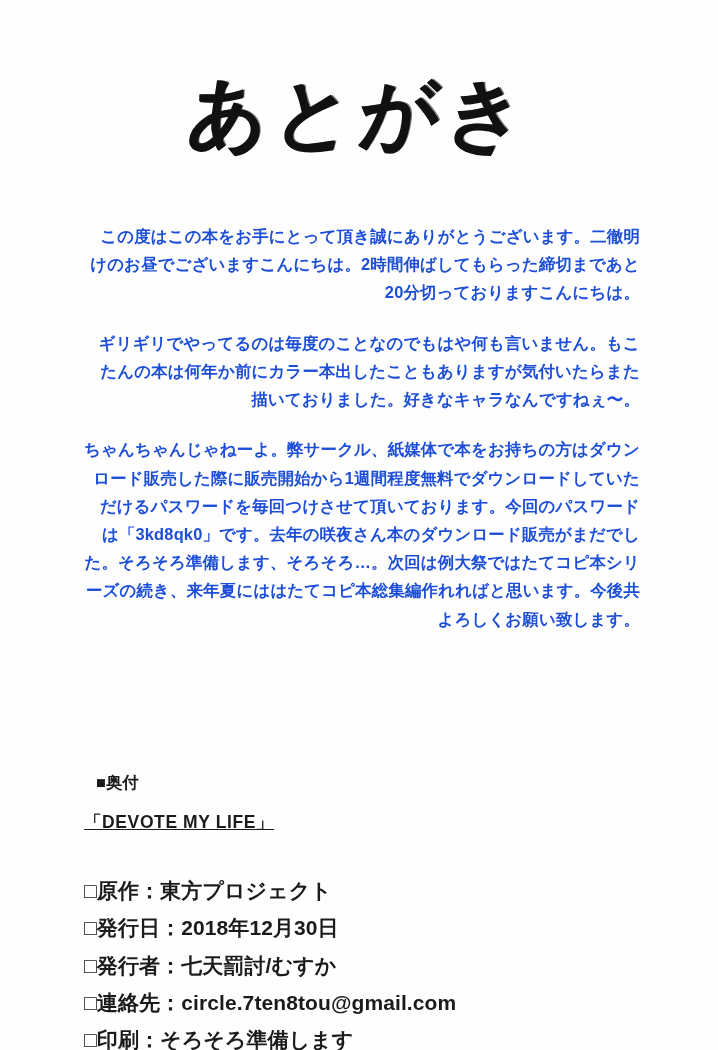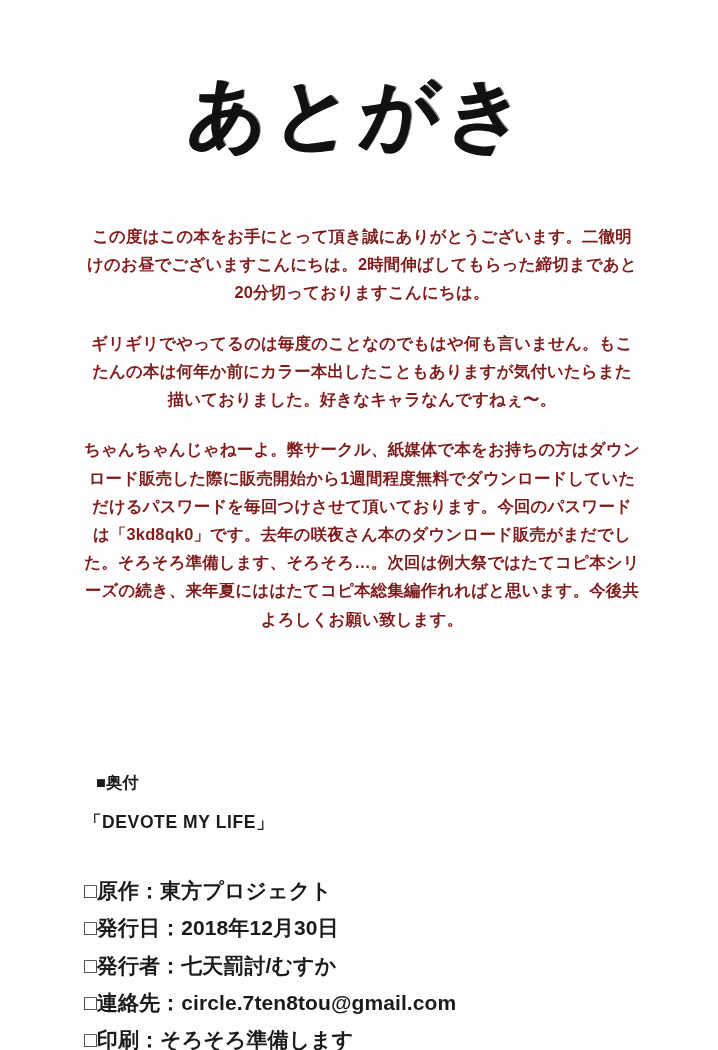--- a/index.html
+++ b/index.html
@@ -44,22 +44,22 @@
     left: 84px;
     width: 556px;
   }
 
   .para {
     font-size: 16.4px;
     line-height: 1.72;
     font-weight: 700;
     letter-spacing: 0.2px;
     margin: 0 0 22px 0;
-    color: #7f1d1d;
-    text-align: center;
+    color: #1d4ed8;
+    text-align: right;
   }
   .para:last-child { margin-bottom: 0; }
 
   .colophon {
     position: absolute;
     top: 757px;
     left: 84px;
     width: 556px;
   }
   .colophon-head {
@@ -69,20 +69,21 @@
     margin: 12px;
     color: #1b1b1b;
   }
   .colophon-title {
     font-size: 17.5px;
     font-weight: 700;
     line-height: 1.7;
     letter-spacing: 0.6px;
     margin: 0 0 34px 0;
     color: #1b1b1b;
+    text-decoration: underline;
   }
   .colophon-list {
     list-style: none;
     margin: 0;
     padding: 0;
   }
   .colophon-list li {
     font-size: 21px;
     font-weight: 700;
     line-height: 1.78;

